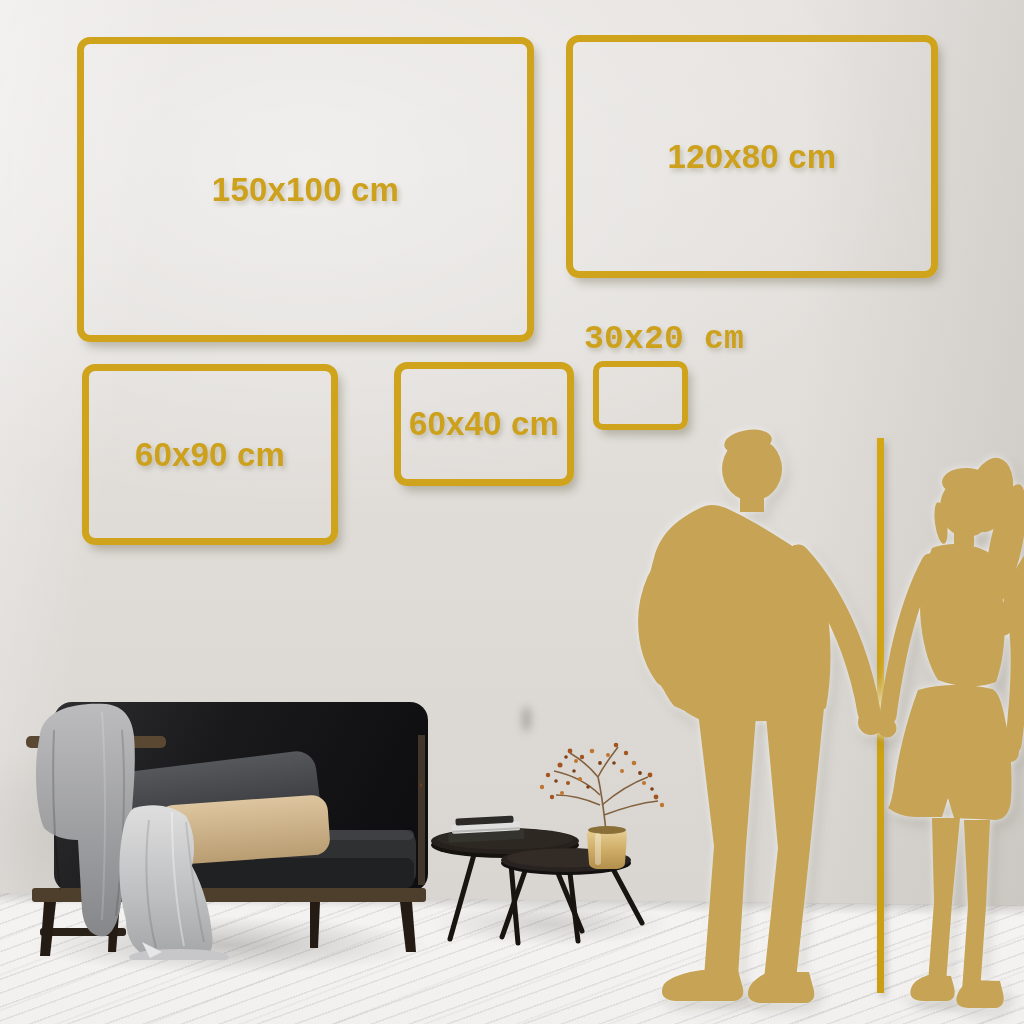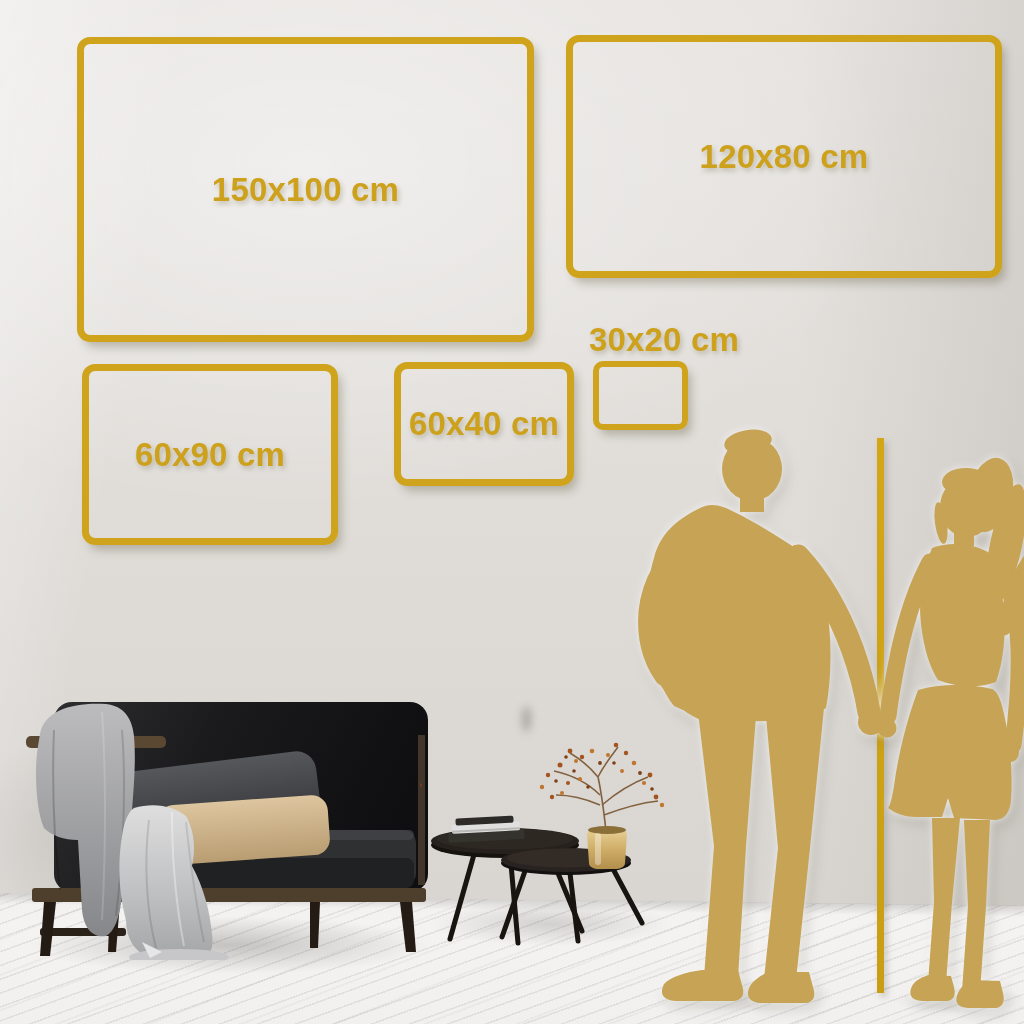--- a/index.html
+++ b/index.html
@@ -49,29 +49,29 @@
   .shadow-woman{left:892px;top:986px;width:136px;height:28px;
     background:radial-gradient(closest-side, rgba(40,36,28,0.13), rgba(40,36,28,0));}
   
   .size-frame{
     position:absolute;box-sizing:border-box;
     border:7px solid #CFA31B;border-radius:13px;
     box-shadow:5px 7px 10px -2px rgba(88,78,50,0.33);
     display:flex;align-items:center;justify-content:center;
   }
   #frame-150x100{left:77px;top:37px;width:457px;height:305px;align-items:center;}
-  #frame-120x80{left:566px;top:35px;width:436px;height:243px;}
+  #frame-120x80{left:566px;top:35px;width:372px;height:243px;}
   #frame-60x90{left:82px;top:364px;width:256px;height:181px;}
   #frame-60x40{left:382px;top:362px;width:180px;height:124px;margin-left:12px;}
   #frame-30x20{left:593px;top:361px;width:95px;height:69px;border-width:6px;border-radius:10px;}
   .size-label{
     color:#CDA11B;font-weight:700;font-size:33px;letter-spacing:0.2px;
     text-shadow:2px 3px 5px rgba(95,82,40,0.28);white-space:nowrap;
   }
-  #label-30x20{position:absolute;left:664px;top:321px;transform:translateX(-50%);}
+  #label-30x20{position:absolute;left:664px;top:321px;transform:translateX(-50%);font-family:Liberation Mono, monospace;}
   
   #height-label{position:absolute;left:877px;top:401px;transform:translateX(-50%);}
   #height-line{
     position:absolute;left:877px;top:438px;width:7px;height:555px;
     background:linear-gradient(180deg,#D3A714,#C99E15);
     box-shadow:3px 4px 6px rgba(88,78,50,0.25);
   }
   
   .sofa-svg{position:absolute;left:14px;top:690px;}
   .tables-svg{position:absolute;left:420px;top:735px;}

